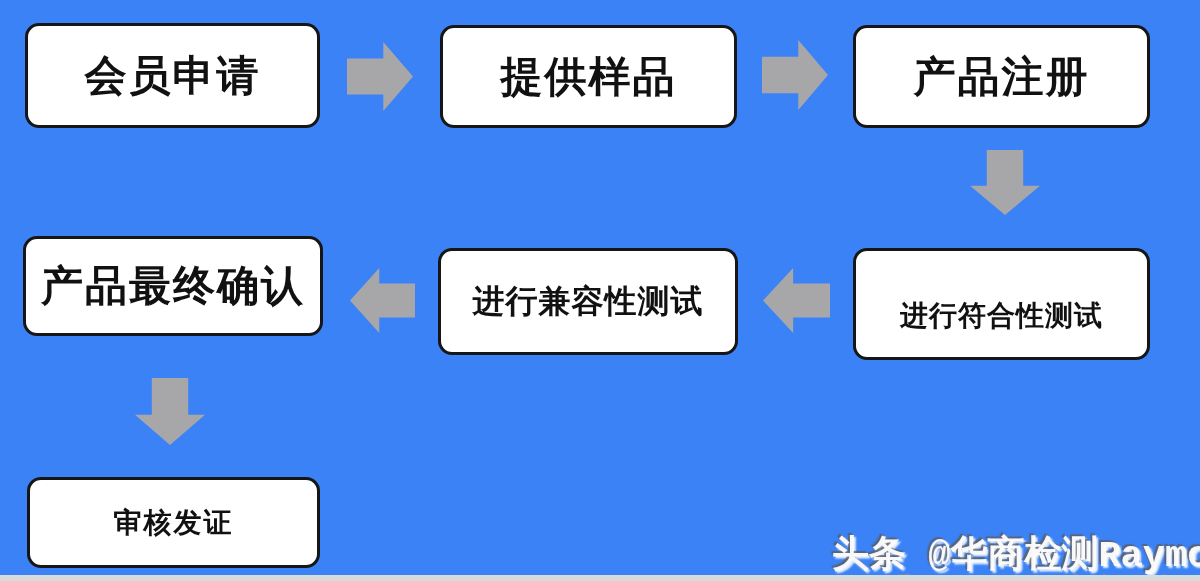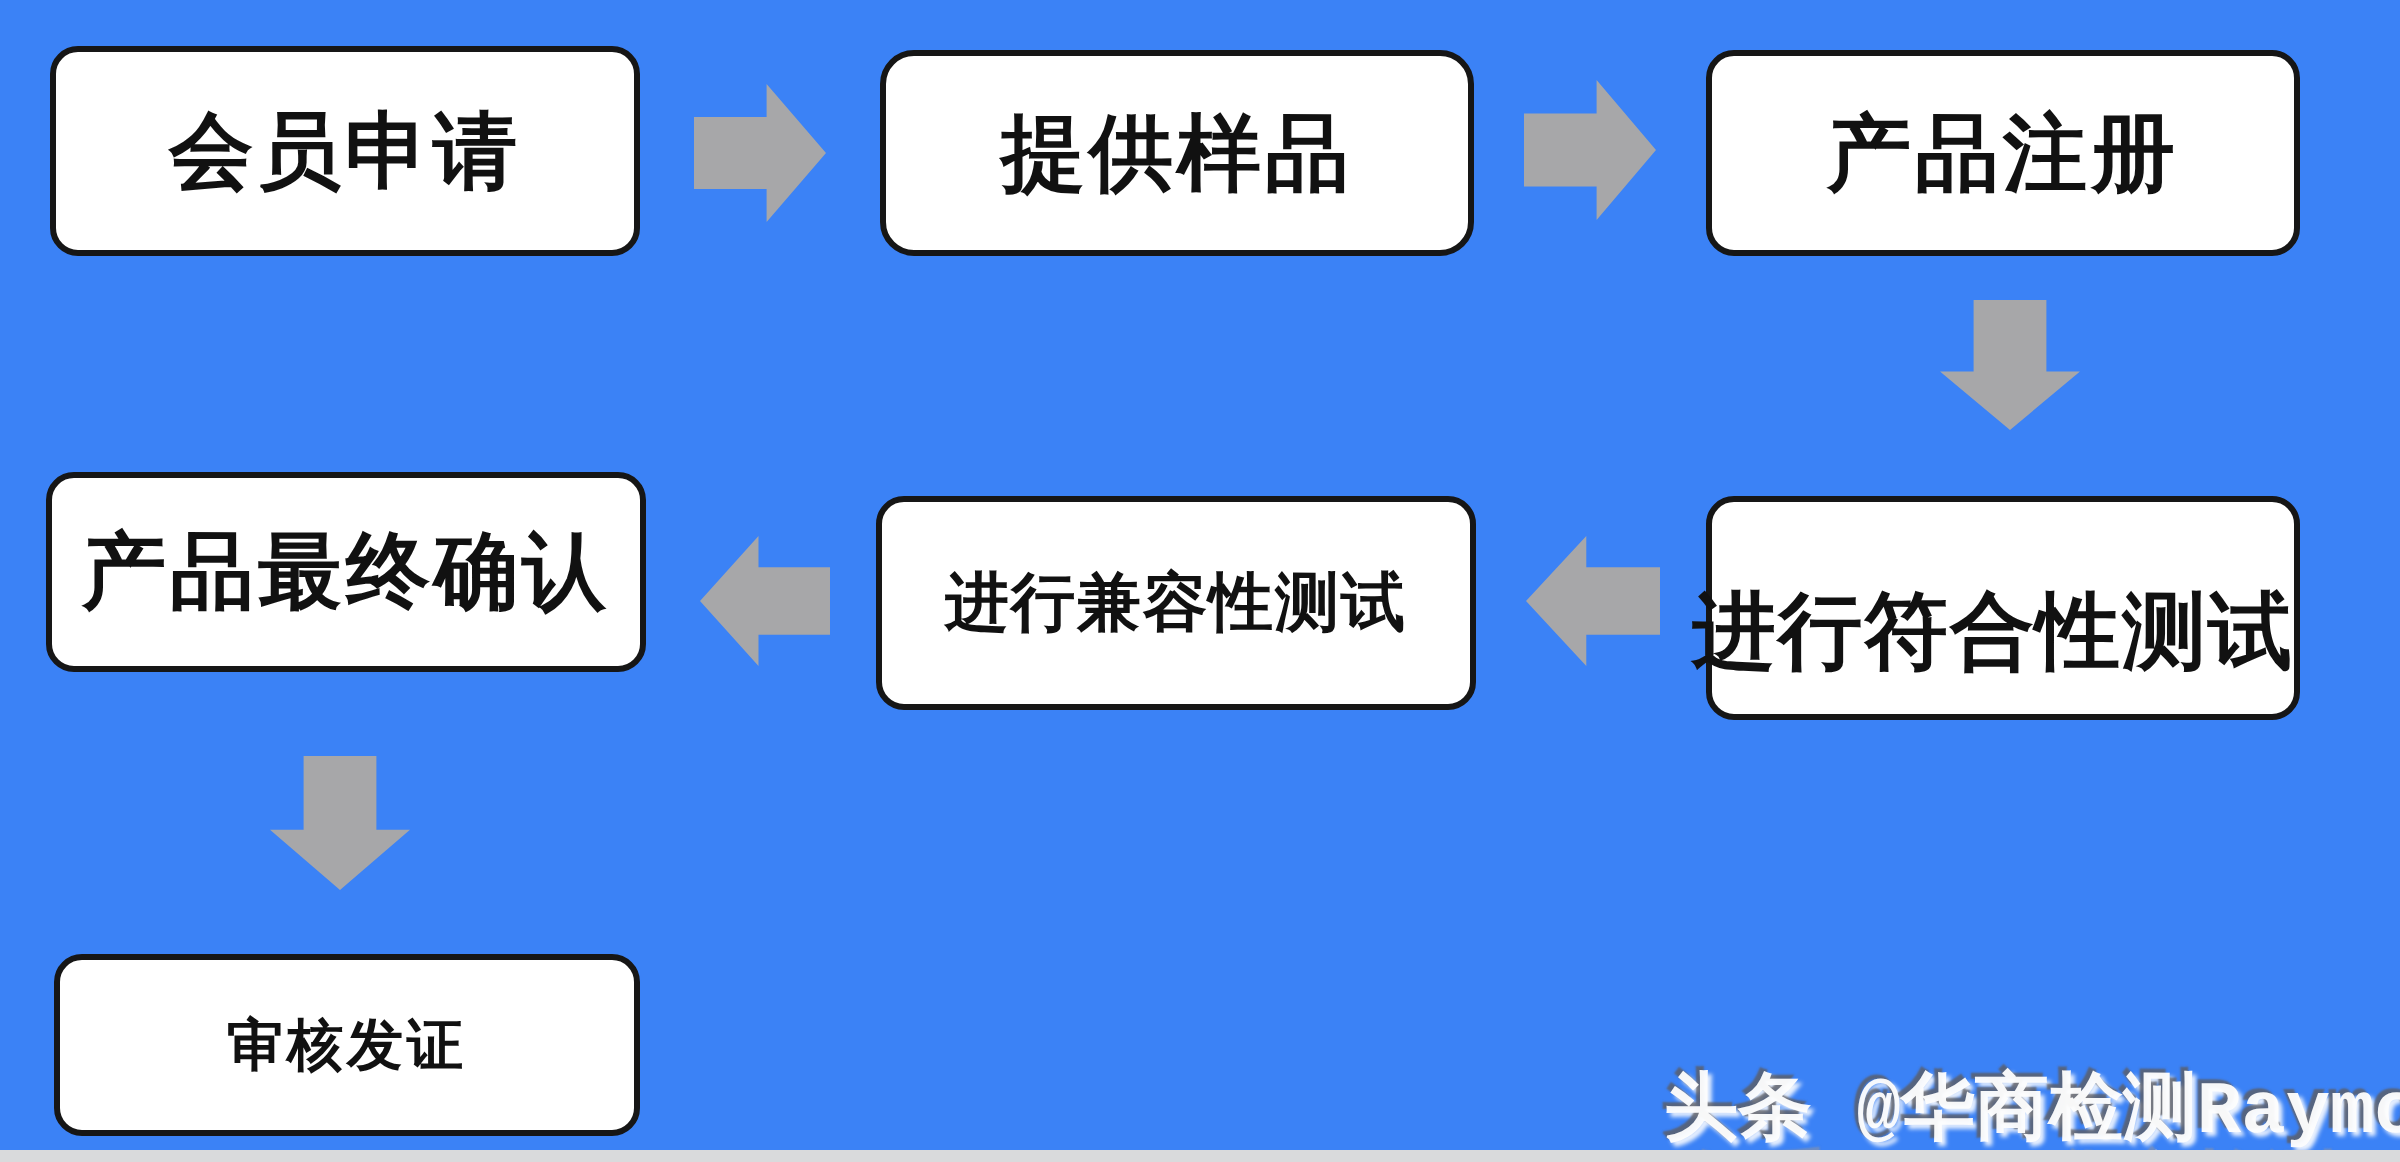--- a/index.html
+++ b/index.html
@@ -24,21 +24,21 @@
     align-items: center;
     justify-content: center;
     color: #111111;
     font-weight: 700;
     letter-spacing: 2px;
     white-space: nowrap;
   }
   .fs42 { font-size: 42px; }
   .fs44 { font-size: 28px; }
   .fs40 { font-size: 32px; letter-spacing: 1px; }
-  .fs38 { font-size: 42px; letter-spacing: 1px; justify-content: flex-end; }
+  .fs38 { font-size: 28px; letter-spacing: 1px; }
   .text-low { padding-top: 24px; }
 
   .arrow {
     position: absolute;
     background: #a7a7a9;
   }
   .arrow-right {
     clip-path: polygon(0% 24%, 55% 24%, 55% 0%, 100% 50%, 55% 100%, 55% 76%, 0% 76%);
   }
   .arrow-left {
@@ -82,21 +82,21 @@
 <body>
 
 <div class="canvas">
 
   <div class="flow-box fs42" style="left:25px; top:23px; width:295px; height:105px;">
     <span>会员申请</span>
   </div>
 
   <div class="arrow arrow-right" style="left:347px; top:42px; width:66px; height:69px;"></div>
 
-  <div class="flow-box fs42" style="left:440px; top:25px; width:297px; height:103px;border-radius:17px;">
+  <div class="flow-box fs42" style="left:440px; top:25px; width:297px; height:103px;">
     <span>提供样品</span>
   </div>
 
   <div class="arrow arrow-right" style="left:762px; top:40px; width:66px; height:70px;"></div>
 
   <div class="flow-box fs42" style="left:853px; top:25px; width:297px; height:103px;">
     <span>产品注册</span>
   </div>
 
   <div class="arrow arrow-down" style="left:970px; top:150px; width:70px; height:65px;"></div>

